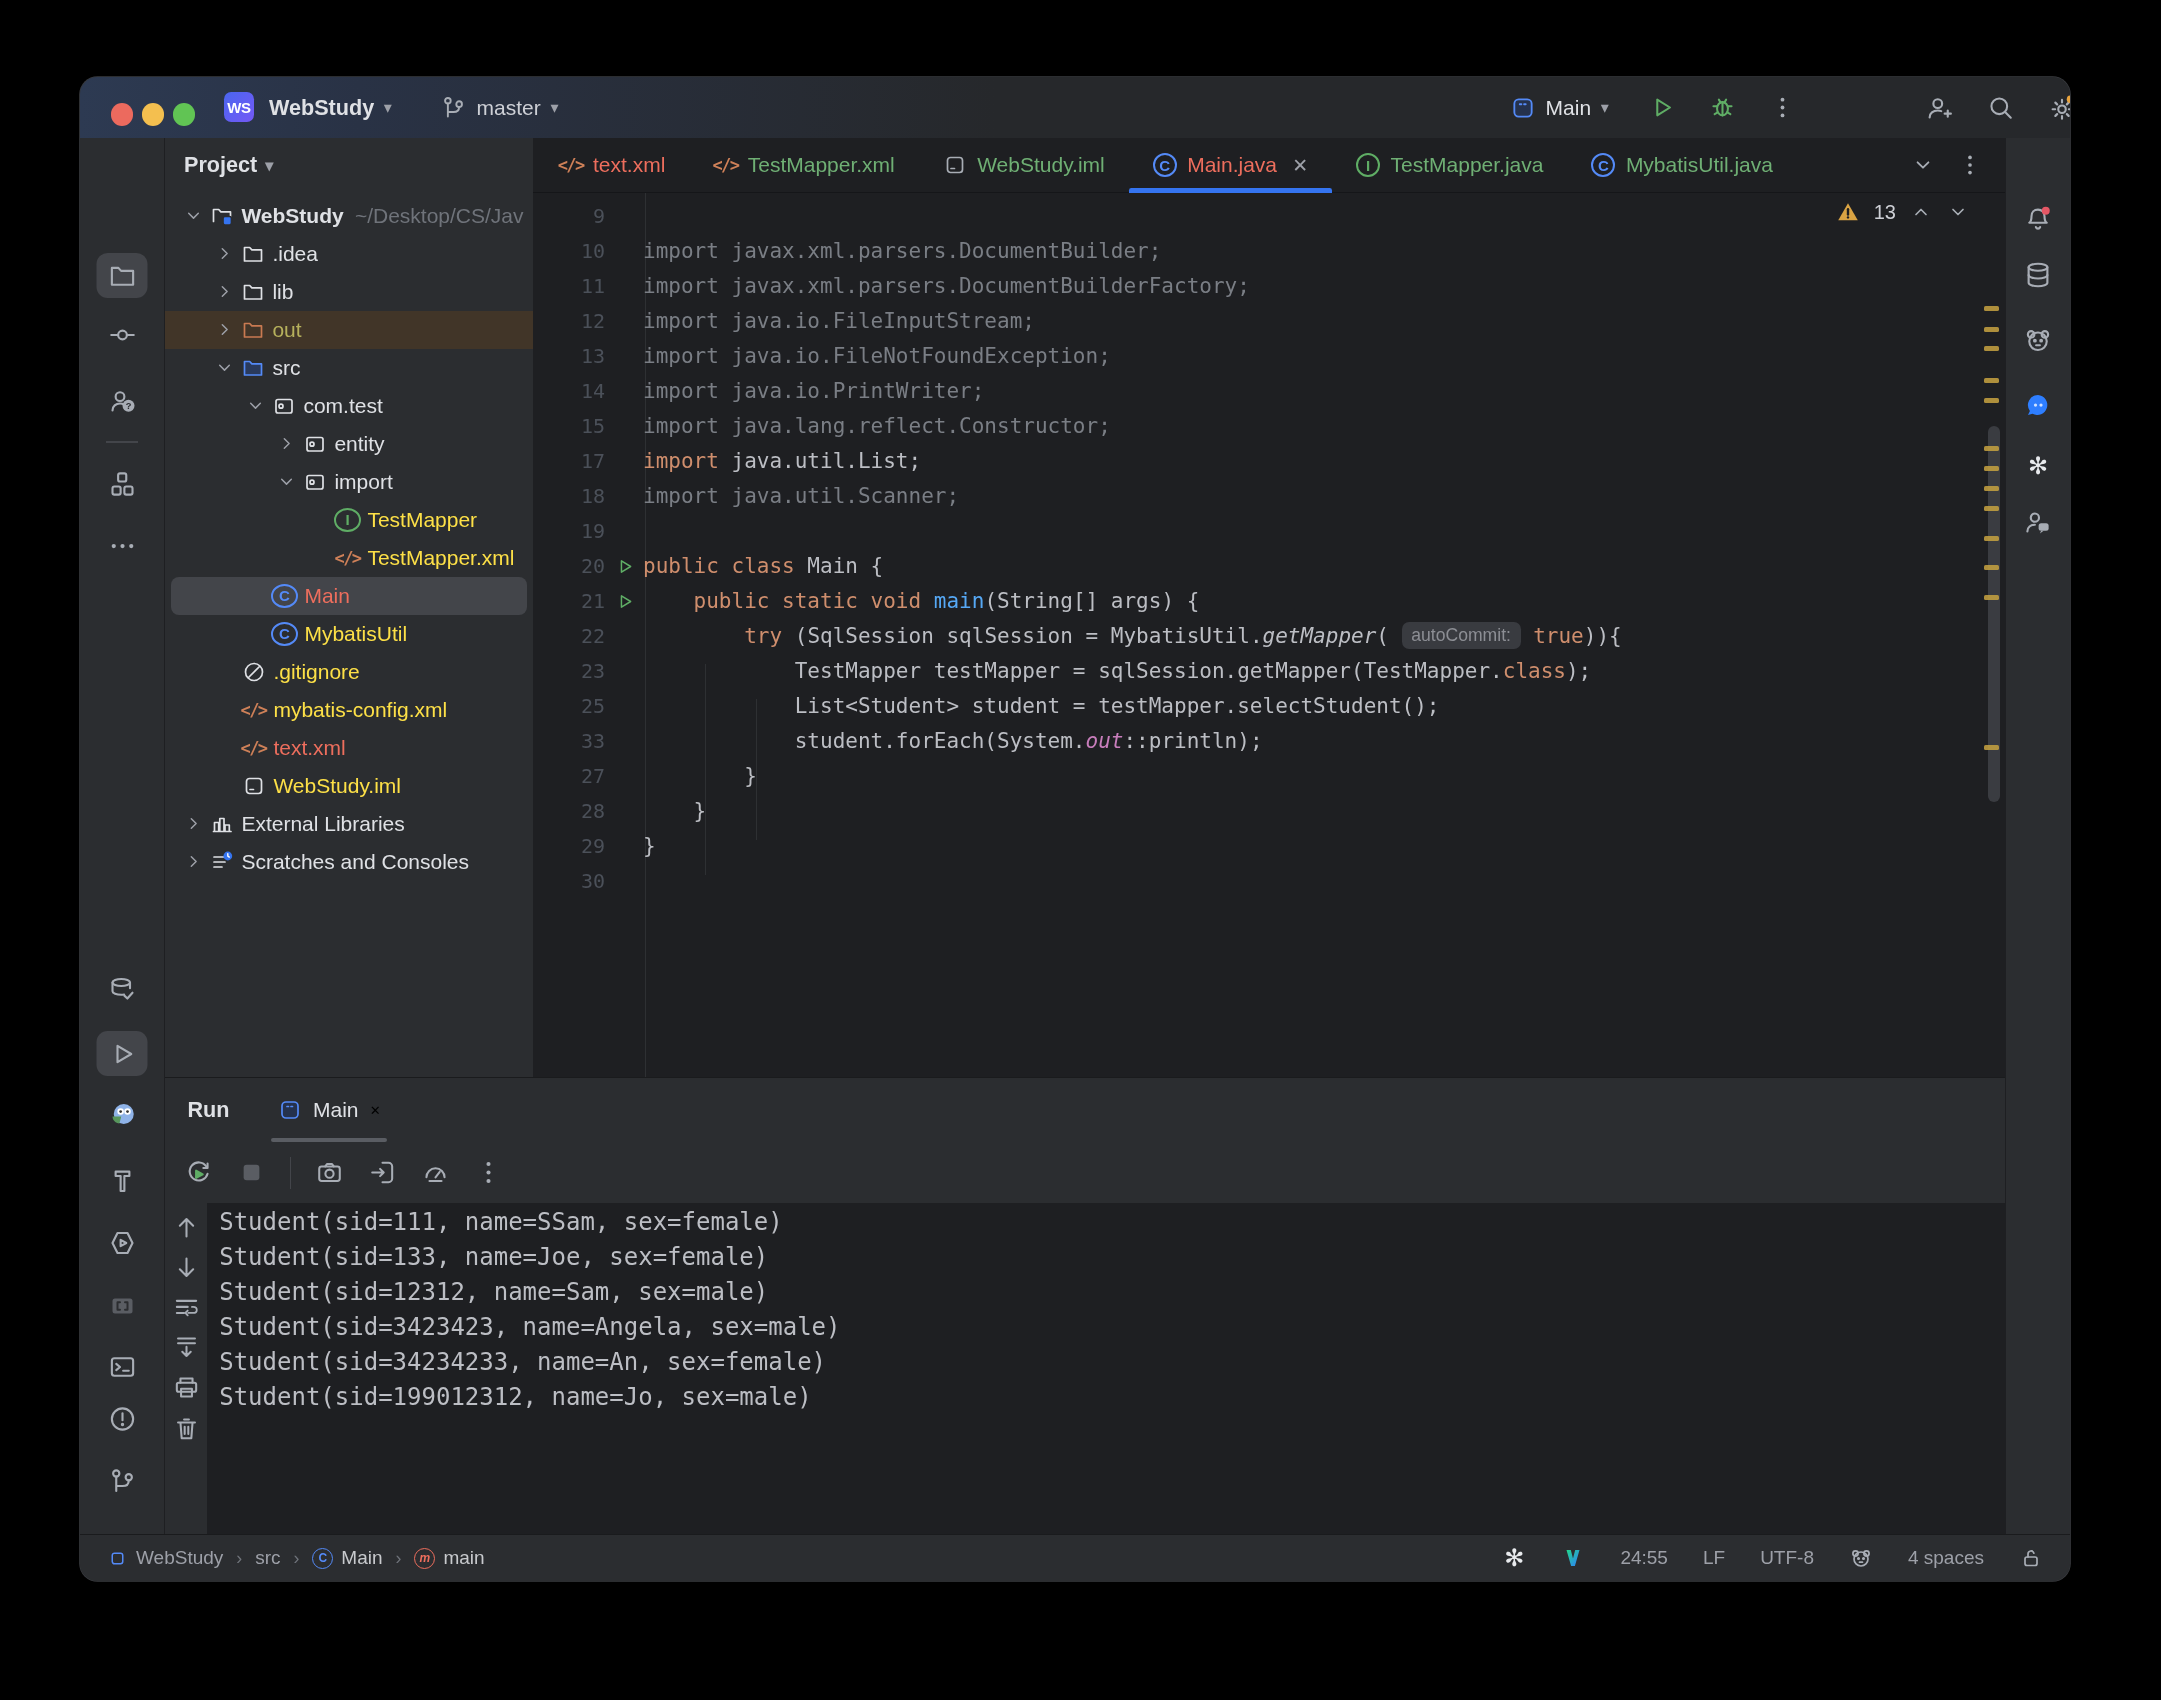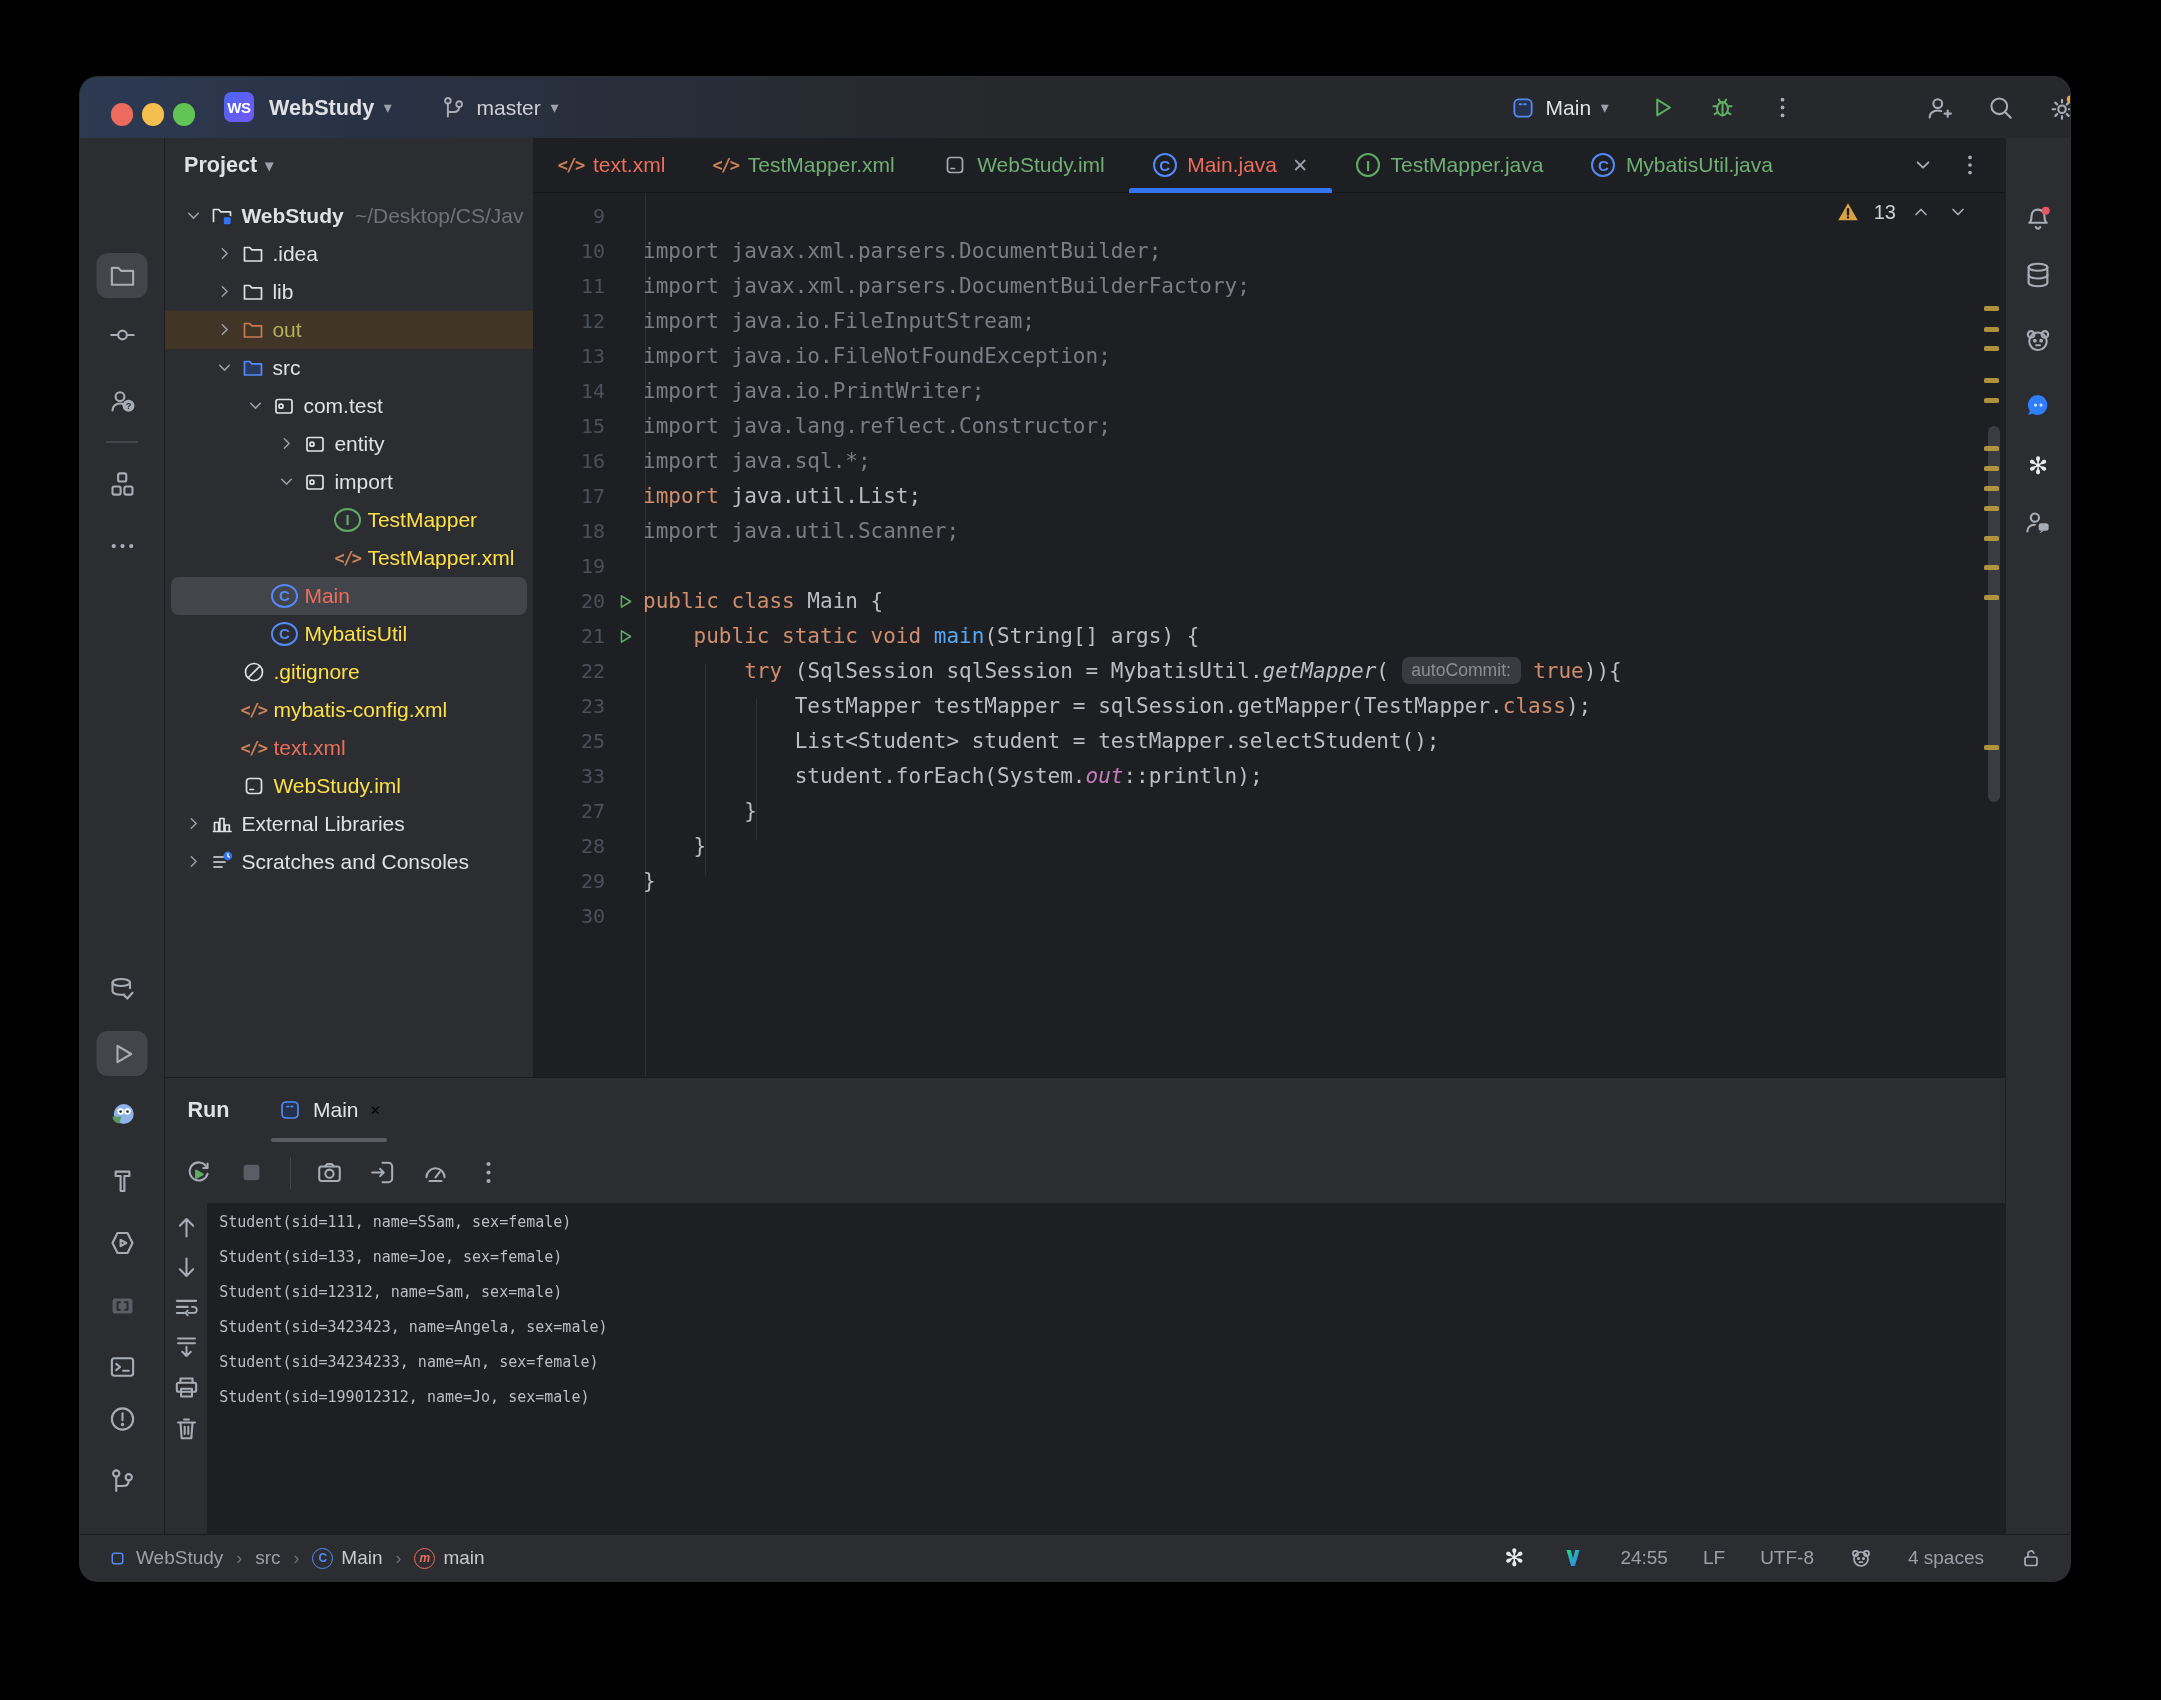--- a/index.html
+++ b/index.html
@@ -65,21 +65,21 @@
   .runpanel{height:456px;flex:0 0 auto;display:flex;flex-direction:column;background:#2B2D30;border-top:0.8px solid #1a1b1d;}
   .run-header{height:64px;flex:0 0 auto;display:flex;align-items:center;padding-left:22.4px;gap:42px;}
   .run-title{color:#DFE1E5;font-size:21.6px;font-weight:bold;}
   .run-tab{display:flex;align-items:center;gap:11.2px;height:100%;position:relative;padding:0 6.4px;}
   .run-tab::after{content:"";position:absolute;left:0;right:0;bottom:0;height:4px;border-radius:2.4px;background:#5A5D63;}
   .run-tab .tx{color:#DFE1E5;font-size:21px;}
   .run-toolbar{height:61px;flex:0 0 auto;display:flex;align-items:center;gap:24px;padding-left:19px;}
   .rt-div{width:0.8px;height:32px;background:#43454A;}
   .console{flex:1;display:flex;min-height:0;}
   .console-tools{width:42px;flex:0 0 auto;display:flex;flex-direction:column;align-items:center;padding-top:9.6px;gap:11.2px;border-right:0.8px solid #1e1f22;}
-  .console-out{flex:1;background:#1E1F22;font-family:"DejaVu Sans Mono",monospace;font-size:15px;color:#BCBEC4;padding:1.6px 0 0 11.2px;overflow:hidden;}
+  .console-out{flex:1;background:#1E1F22;font-family:"DejaVu Sans Mono",monospace;font-size:24px;color:#BCBEC4;padding:1.6px 0 0 11.2px;overflow:hidden;}
   .cline{height:35px;line-height:35px;white-space:pre;}
   
   .statusbar{height:46px;flex:0 0 auto;background:#2B2D30;border-top:0.8px solid #1a1b1d;display:flex;align-items:center;padding:0 27px;font-size:19px;color:#9DA0A8;}
   .bc{display:flex;align-items:center;gap:13px;}
   .bc .sep{color:#6F737A;font-size:17.6px;}
   .bc .bright{color:#C8CACD;}
   .sb-right{margin-left:auto;display:flex;align-items:center;gap:35px;}
   .ring{display:inline-flex;align-items:center;justify-content:center;width:100%;height:100%;border-radius:50%;border:2px solid;font-weight:bold;font-size:15px;font-family:"Liberation Sans",sans-serif;box-sizing:border-box;}
   .ring-c{color:#548AF7;} .ring-i{color:#5FAD65;} .ring-m{color:#ED6E5D;}
   .xg{font:bold 17px "DejaVu Sans Mono",monospace;color:#CE8058;letter-spacing:-1.6px;}
@@ -619,25 +619,20 @@
     </div>
                 <div class="eline">
       <span class="lnum">14</span>
       <span class="lrun"></span>
       <span class="ltxt"><span class="tok-g">import java.io.PrintWriter;</span></span>
     </div>
                 <div class="eline">
       <span class="lnum">15</span>
       <span class="lrun"></span>
       <span class="ltxt"><span class="tok-g">import java.lang.reflect.Constructor;</span></span>
-    </div>
-                <div class="eline">
-      <span class="lnum">16</span>
-      <span class="lrun"></span>
-      <span class="ltxt"><span class="tok-g">import java.sql.*;</span></span>
     </div>
                 <div class="eline">
       <span class="lnum">17</span>
       <span class="lrun"></span>
       <span class="ltxt"><span class="tok-k">import</span><span class="tok-p"> java.util.List;</span></span>
     </div>
                 <div class="eline">
       <span class="lnum">18</span>
       <span class="lrun"></span>
       <span class="ltxt"><span class="tok-g">import java.util.Scanner;</span></span>

